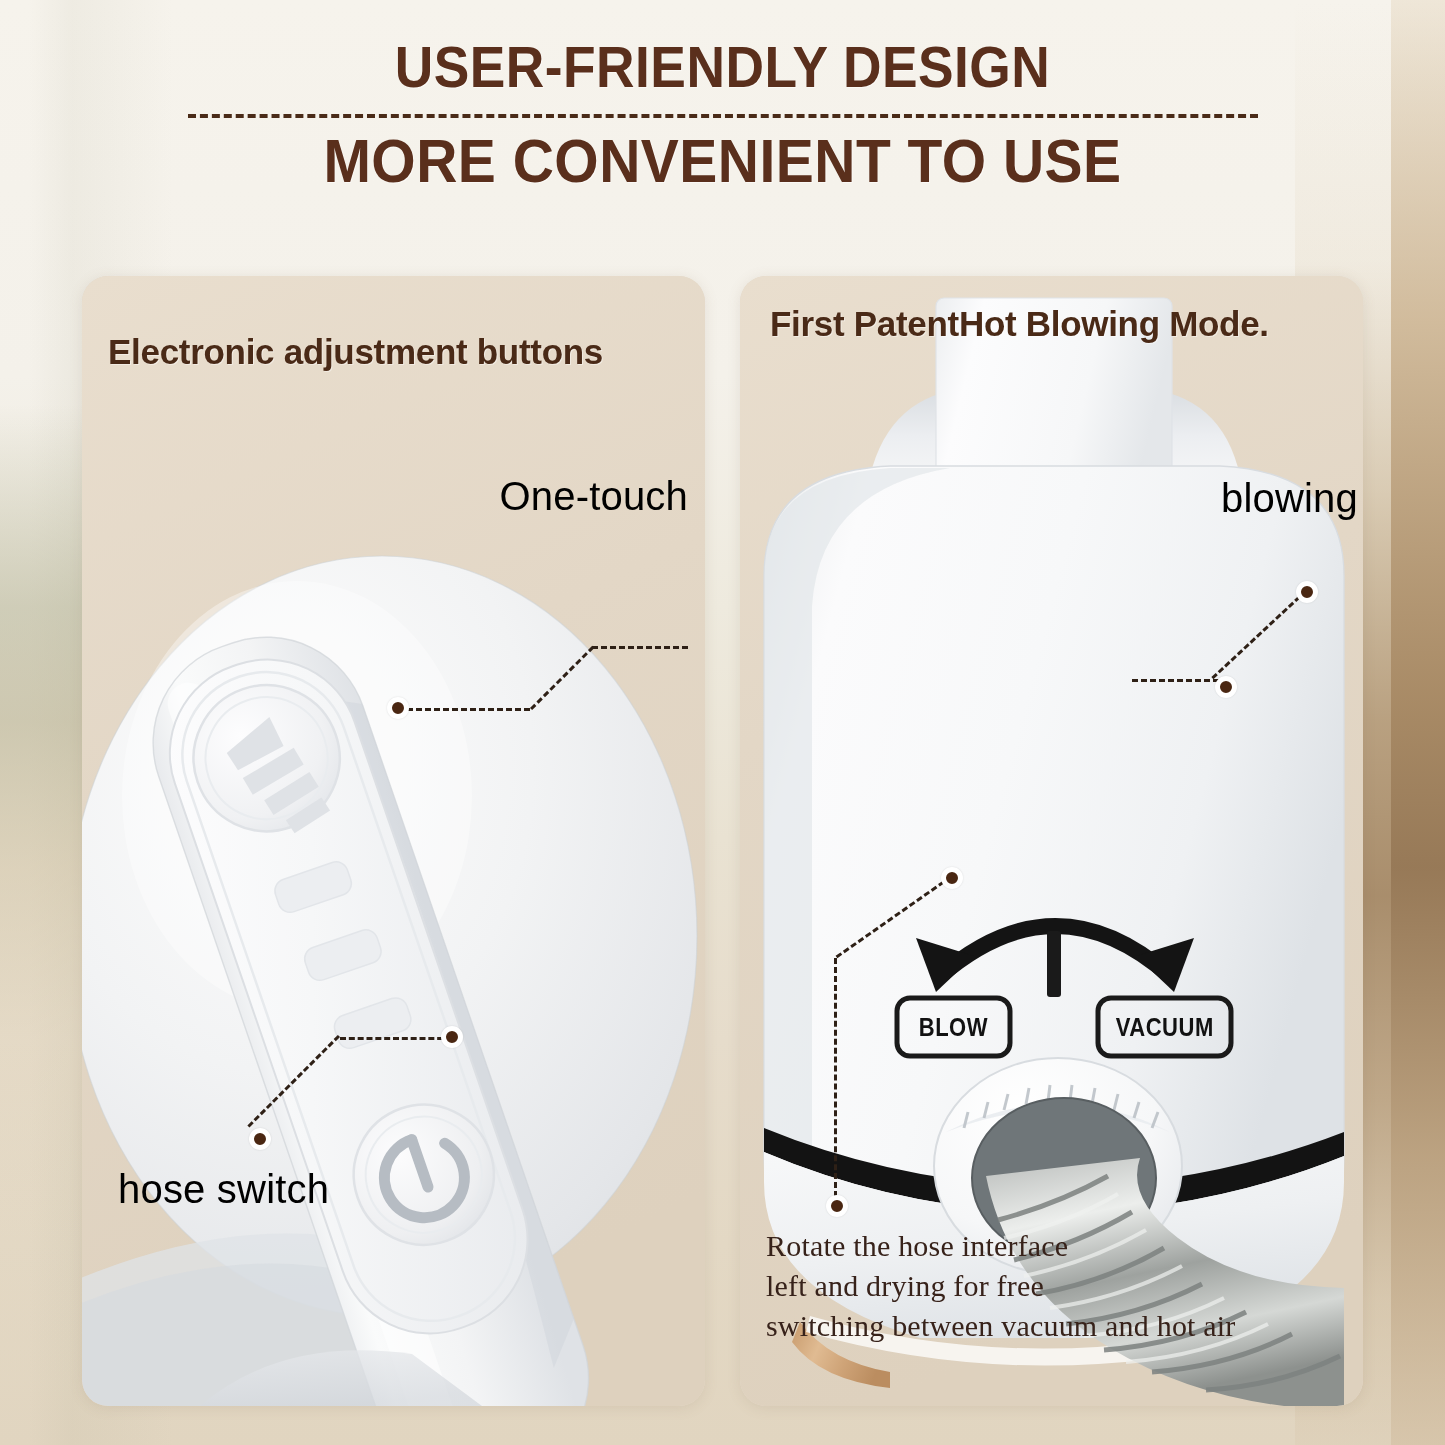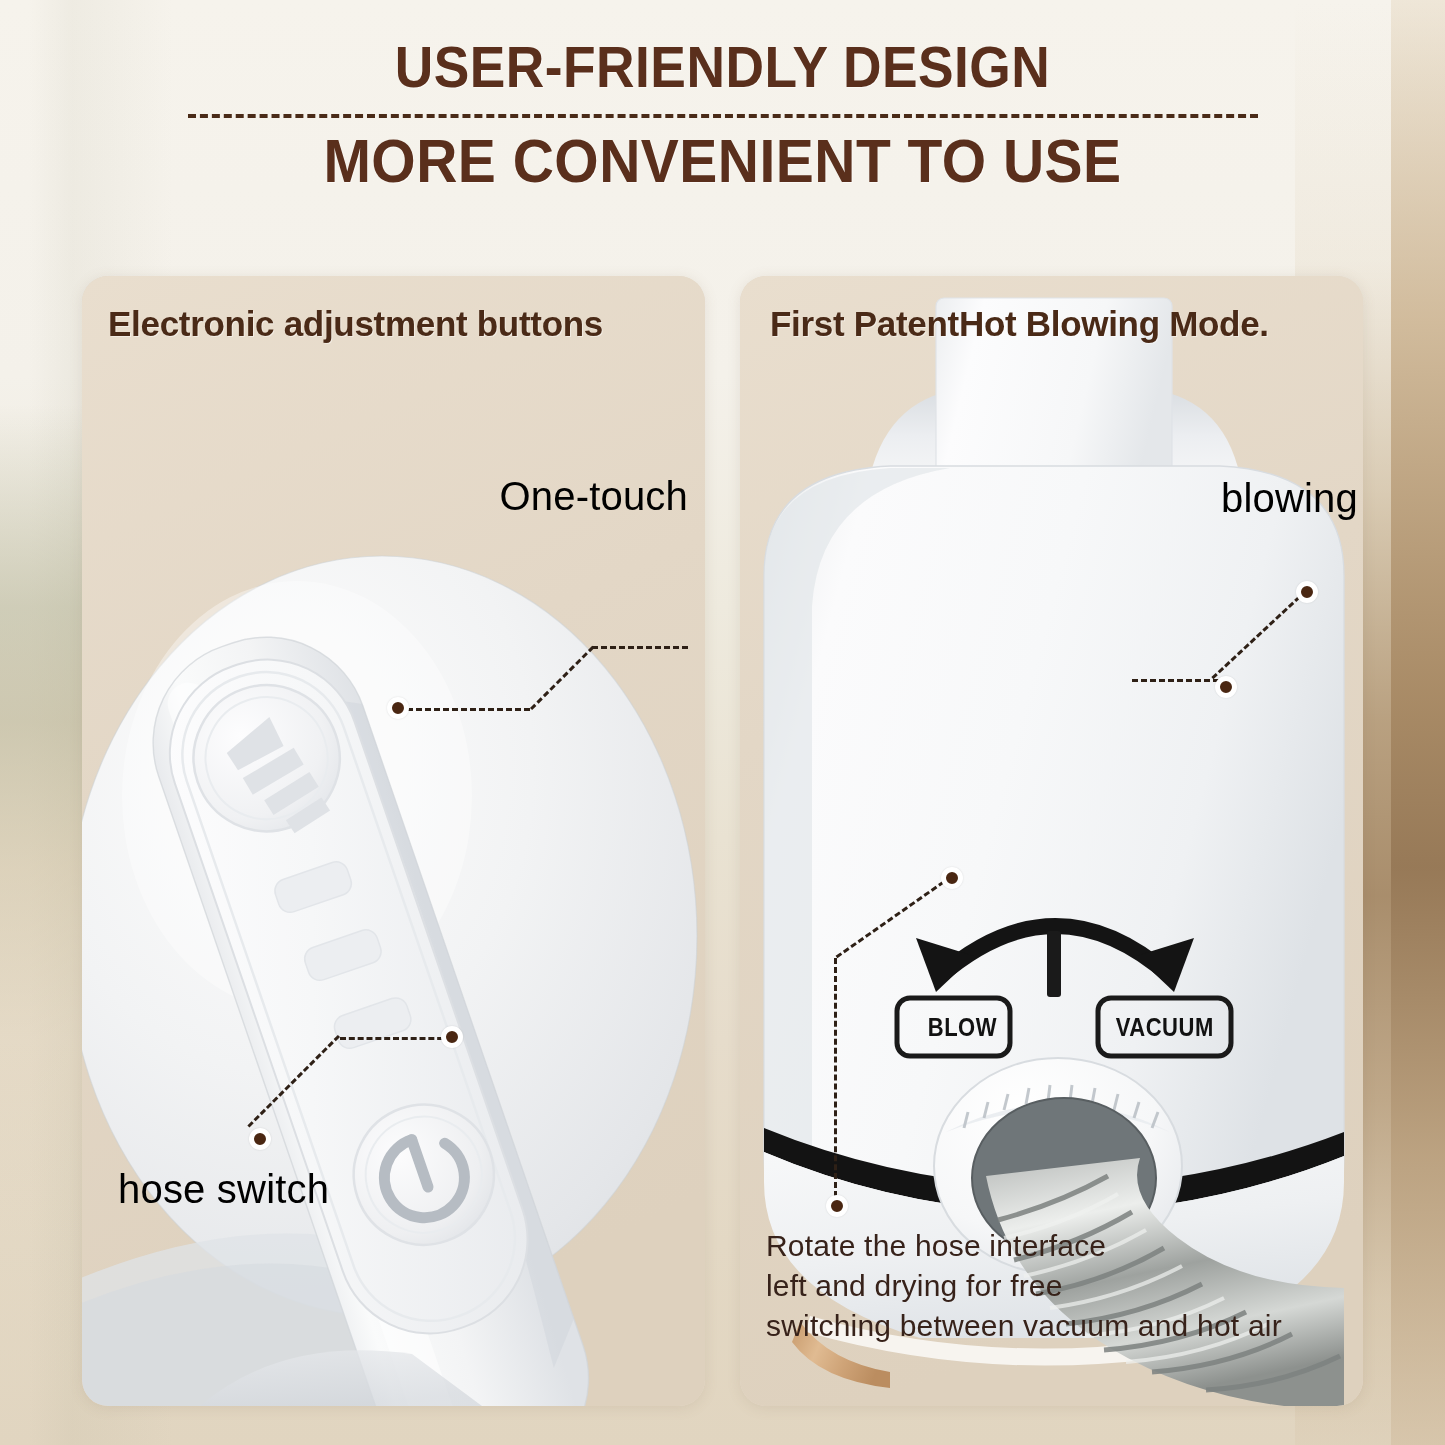--- a/index.html
+++ b/index.html
@@ -122,21 +122,21 @@
     pointer-events: none;
   }
   .panel-header-text {
     color: #4a2a17;
     font-size: 35px;
     font-weight: bold;
     letter-spacing: -0.3px;
     text-shadow: 1px 1px 0 rgba(255,255,255,0.45);
     white-space: nowrap;
   }
-  #panel-left .panel-header  { padding-left: 26px; }
+  #panel-left .panel-header  { padding-left: 26px; margin-top: 28px; }
   #panel-right .panel-header { padding-left: 30px; }
 
   .panel-canvas {
     position: absolute;
     inset: 0;
   }
 
   
   .anno {
     position: absolute;
@@ -474,35 +474,35 @@
           <path d="M 386 1086 Q 464 1080 528 1048"></path>
         </g>
       </g>
     </g>
   </svg>
 
   <div class="panel-header">
     <span class="panel-header-text">First PatentHot Blowing Mode.</span>
   </div>
 
-  <div style="position:absolute; left:166px; top:722px; width:113px; height:58px;
+  <div style="position:absolute; left:157px; top:722px; width:113px; height:58px;
               display:flex; align-items:center; justify-content:center; z-index:15;">
     <span style="font-size:25px; font-weight:bold; color:#121212; letter-spacing:0.6px; transform:scaleX(0.88);">BLOW</span>
   </div>
   <div style="position:absolute; left:358px; top:722px; width:133px; height:58px;
               display:flex; align-items:center; justify-content:center; z-index:15;">
     <span style="font-size:25px; font-weight:bold; color:#121212; letter-spacing:0.6px; transform:scaleX(0.88);">VACUUM</span>
   </div>
 </div>
 
 <div class="anno right" style="left:1000px; top:472px; width:358px;">
   <div>blowing</div>
 </div>
 
-<div class="anno small" style="left:766px; top:1226px; width:560px;">
+<div class="anno small" style="left:766px; top:1226px; width:560px;font-family:Liberation Serif, serif;">
   <div>Rotate the hose interface</div>
   <div>left and drying for free</div>
   <div>switching between vacuum and hot air</div>
 </div>
 
 <div class="dot" style="left:1307px; top:592px;"></div>
 <div class="lead" style="left:1307px; top:592px; width:128px; transform:rotate(137deg);"></div>
 <div class="lead" style="left:1214px; top:679px; width:96px; transform:translateX(-82px);"></div>
 <div class="dot" style="left:1226px; top:687px;"></div>
 

